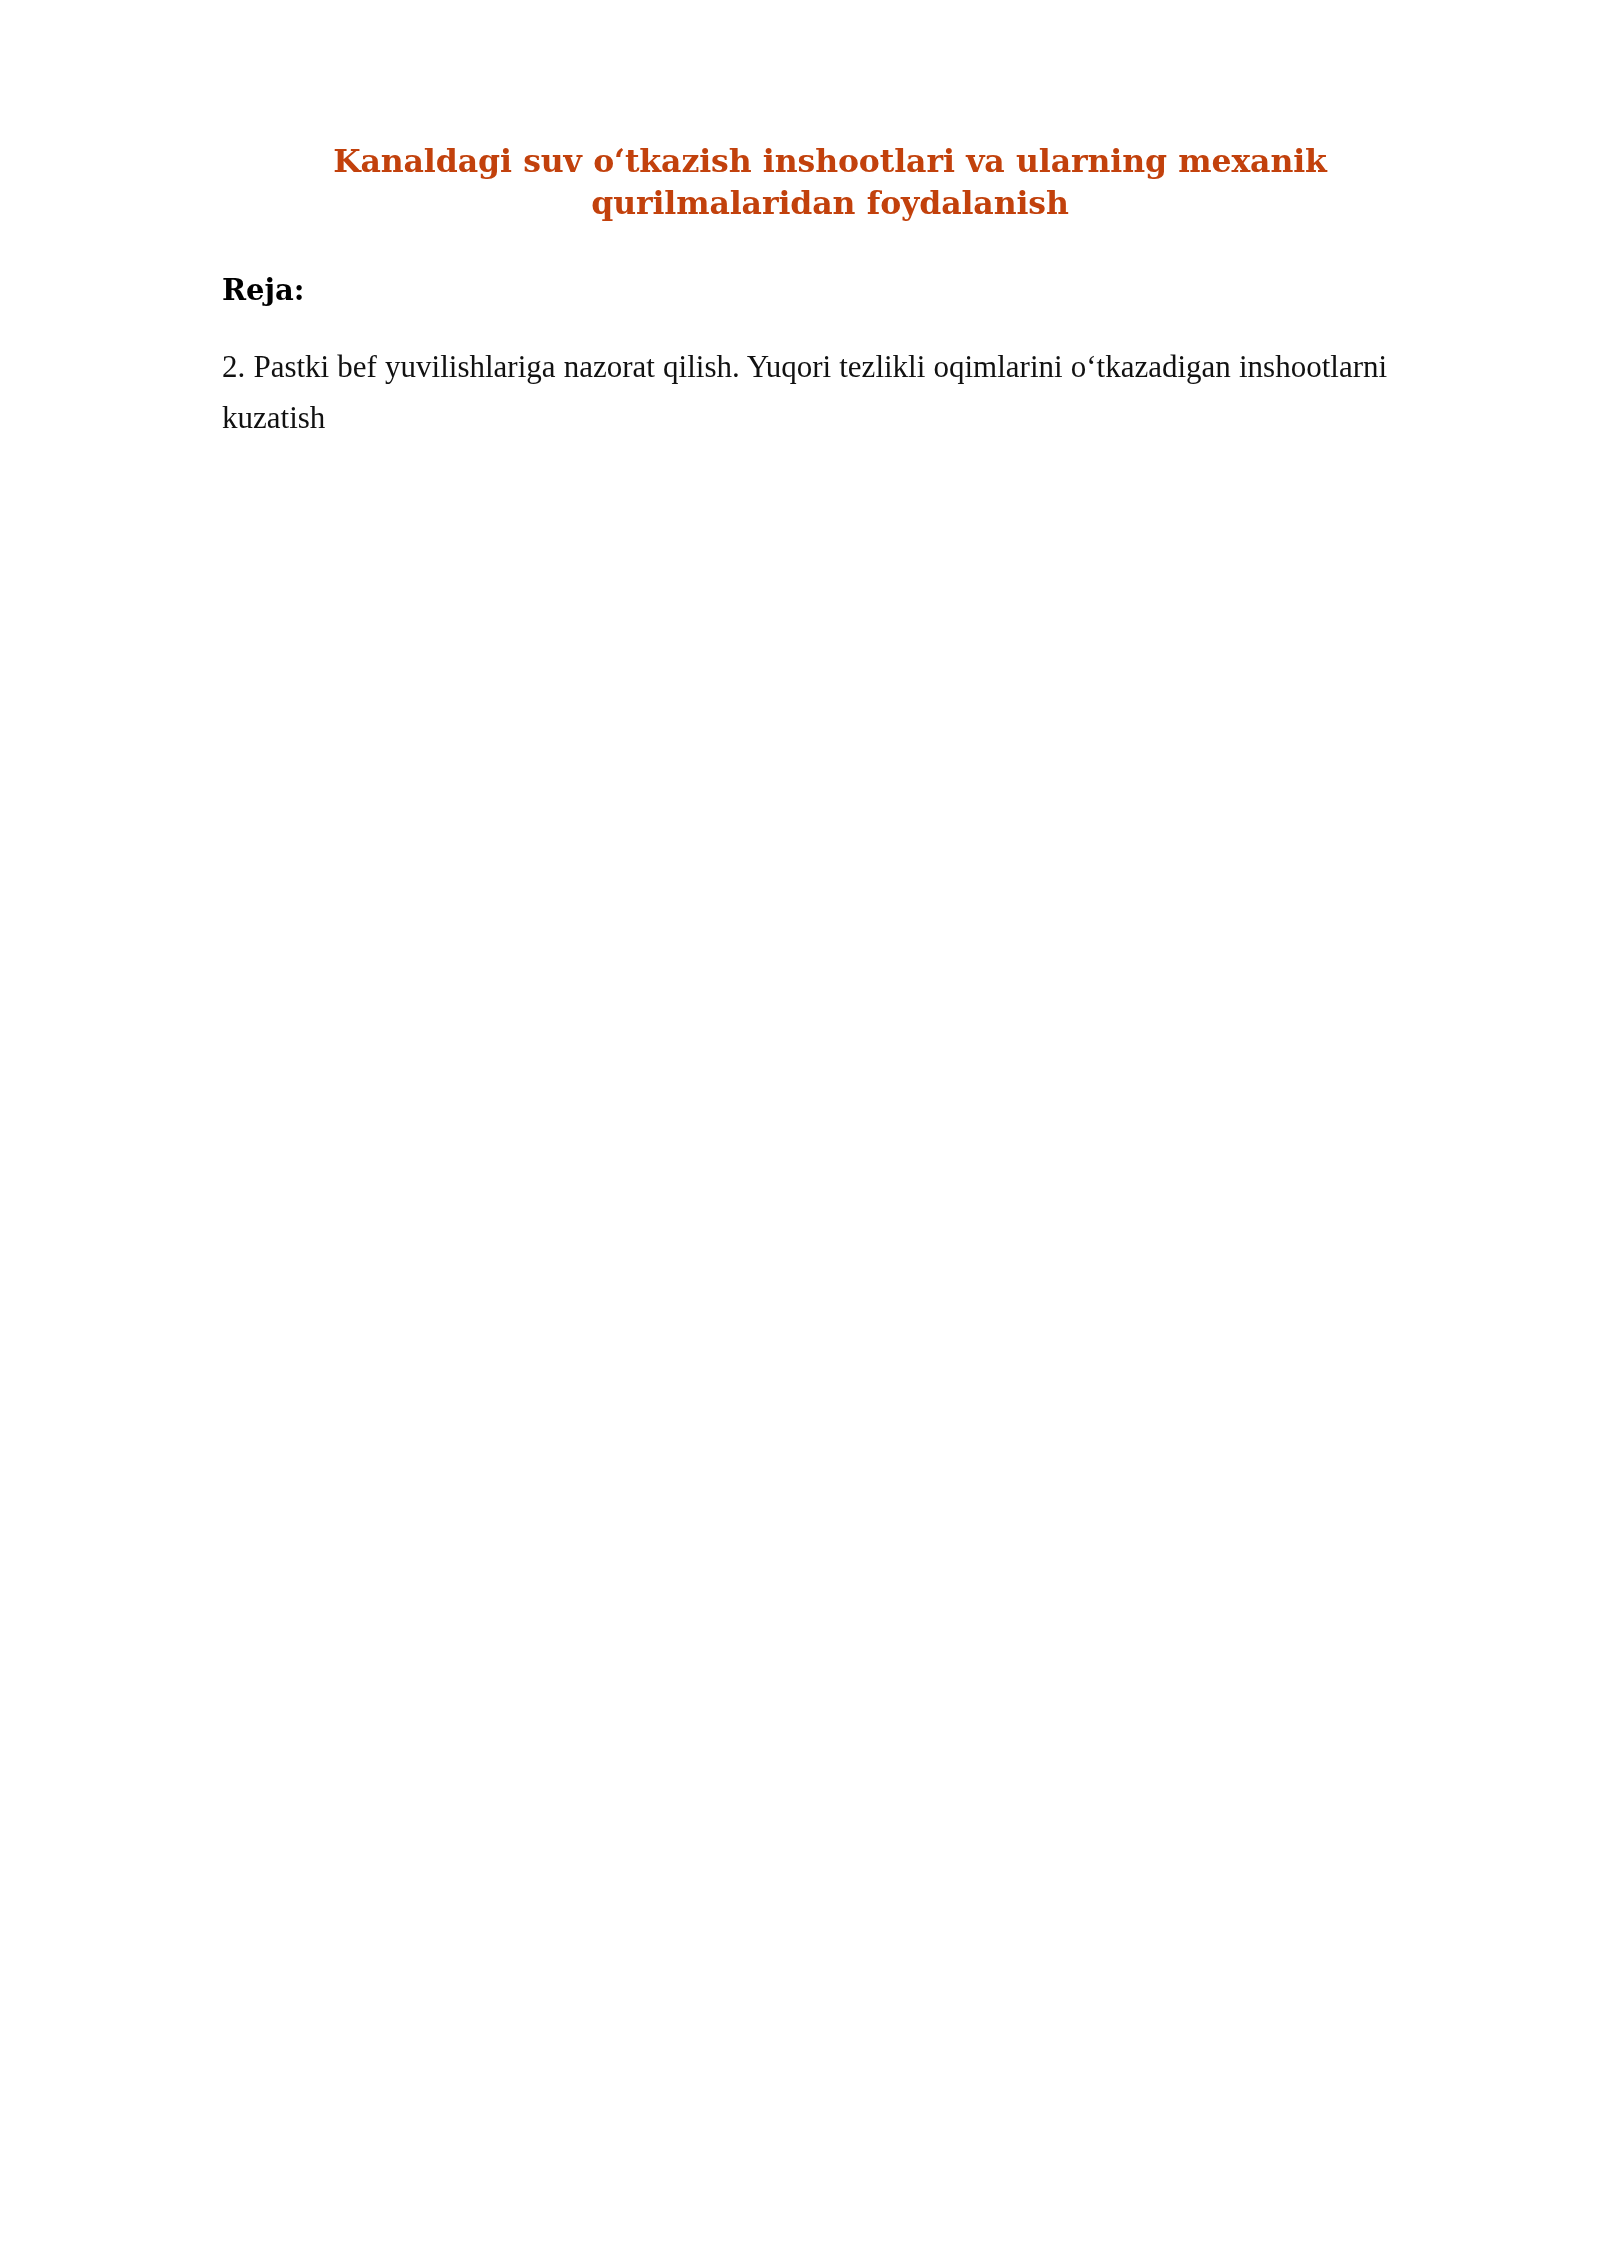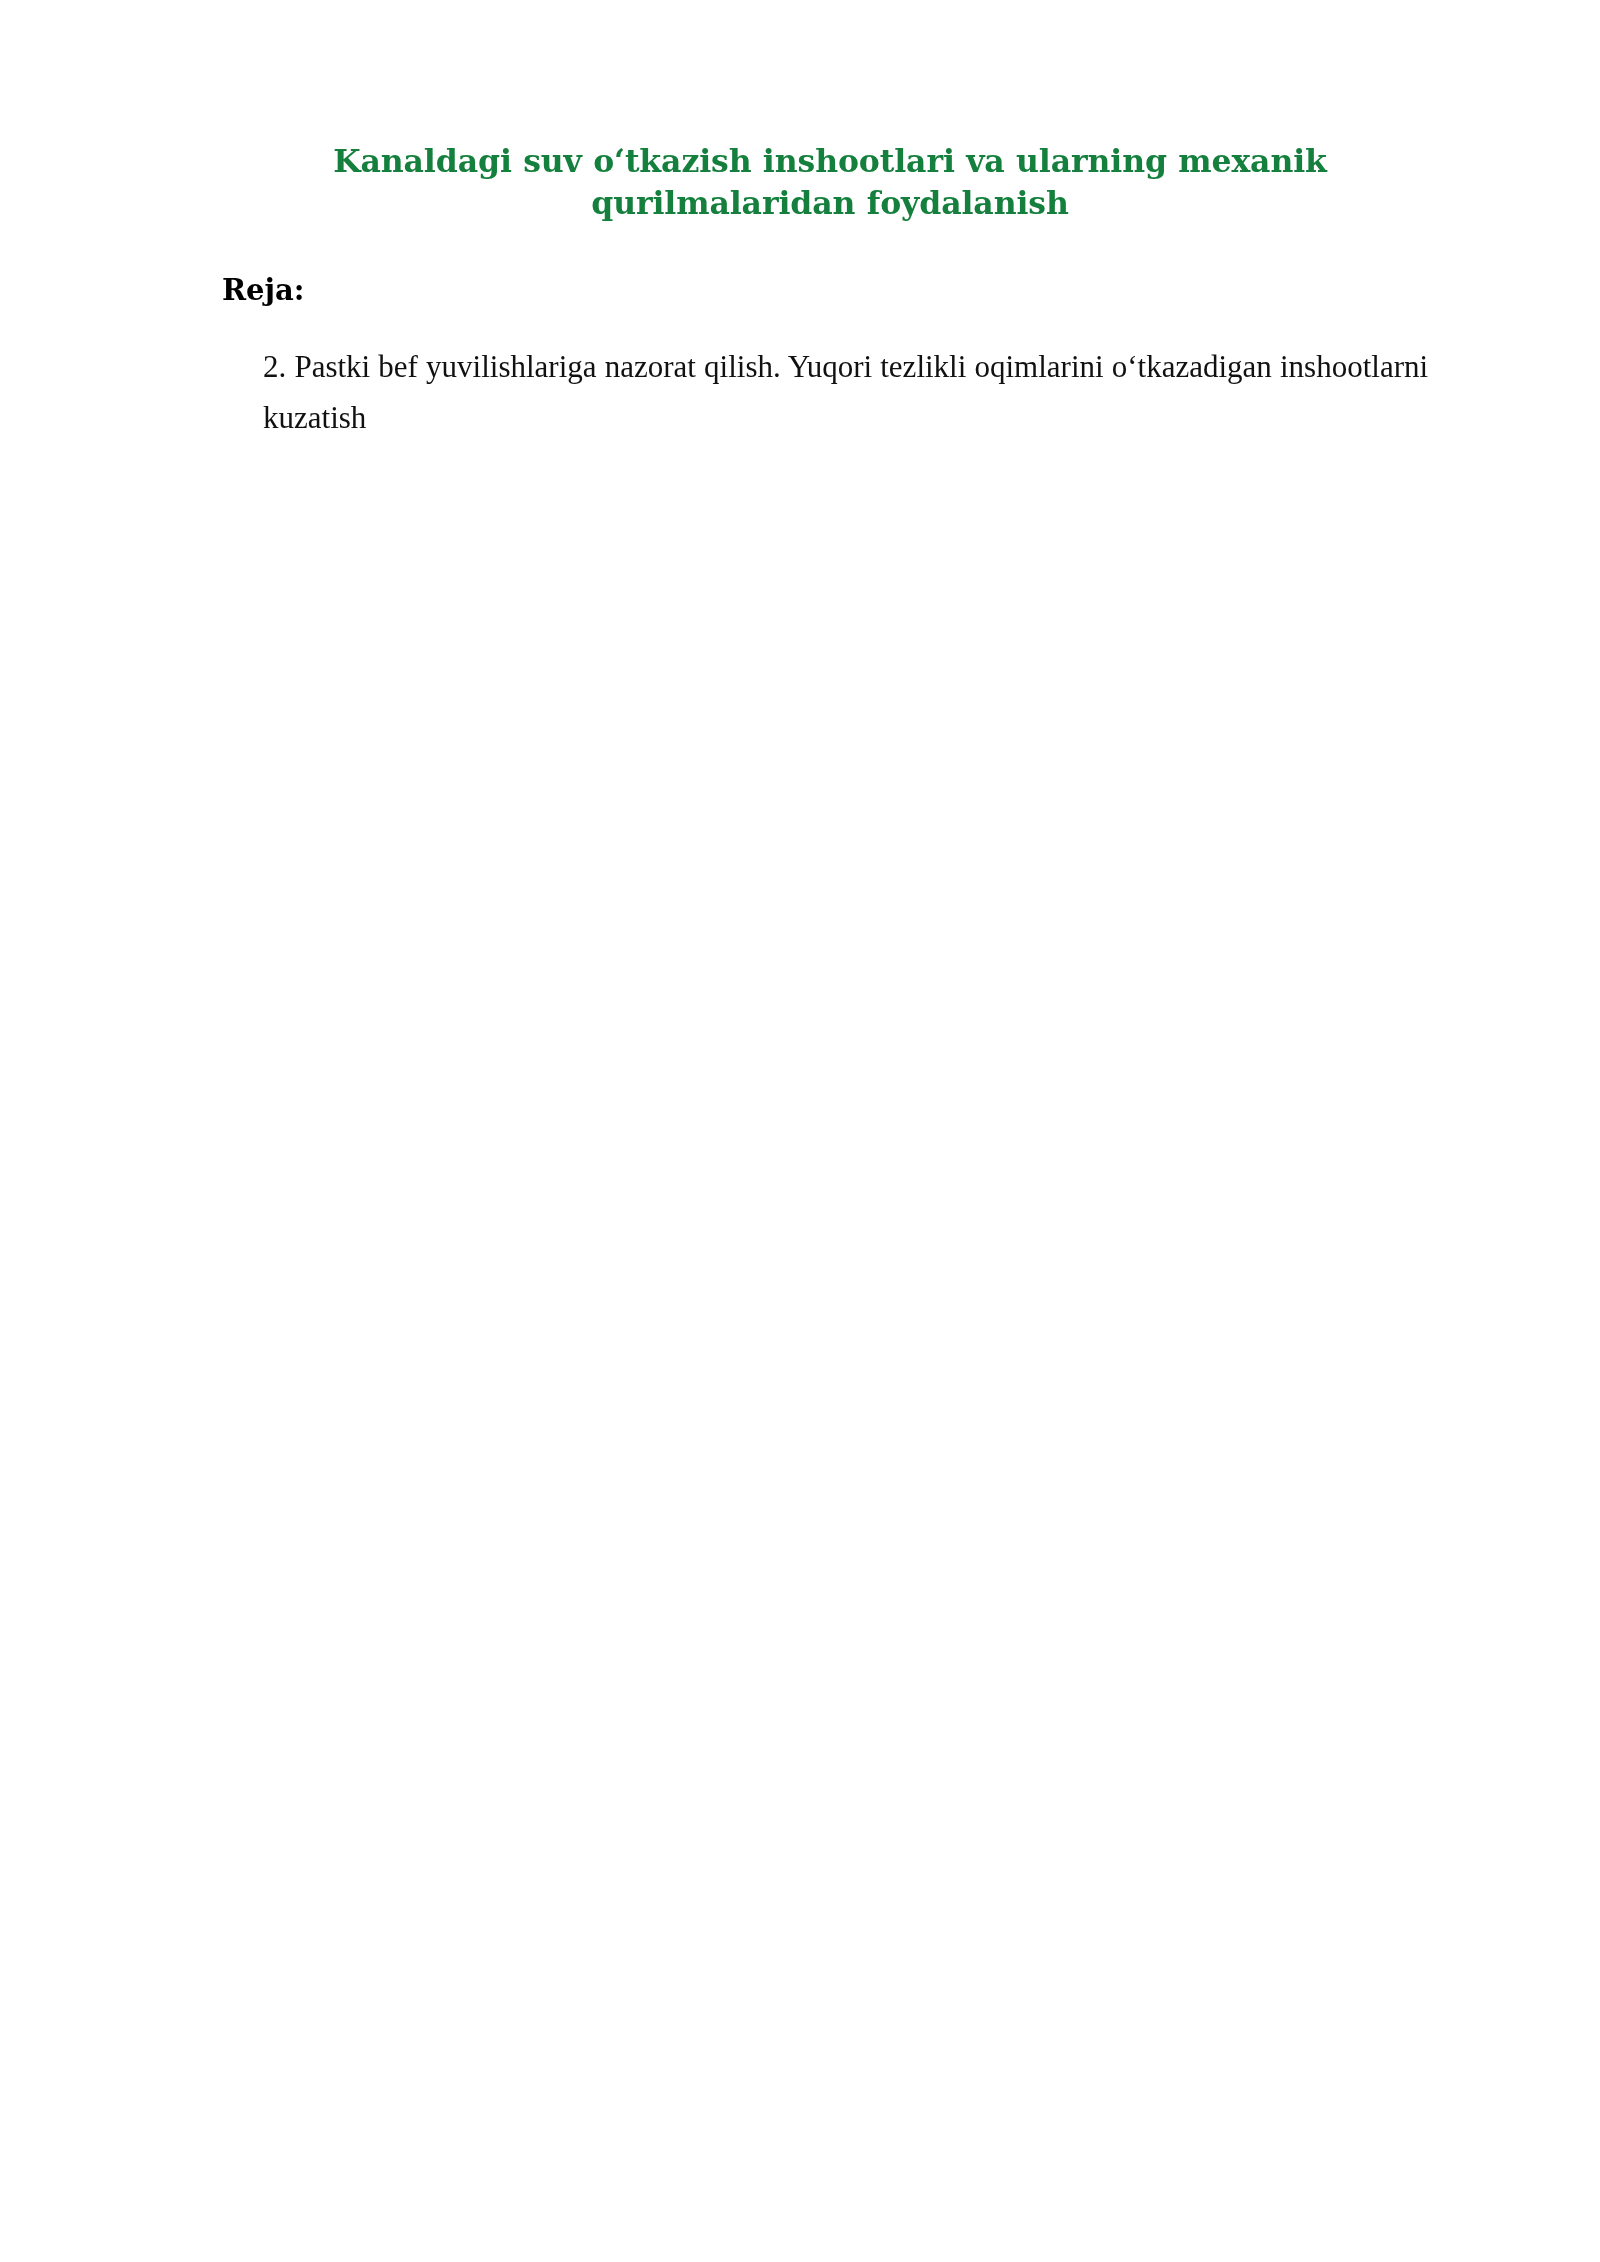--- a/index.html
+++ b/index.html
@@ -32,21 +32,21 @@
   .doc-title {
     font-family: "DejaVu Serif", "Liberation Serif", serif;
     font-weight: bold;
     font-size: 31.5px;
     line-height: 1.34;
     text-align: center;
     margin: 0 0 0 0;
     padding: 0 76px 0 76px;
     letter-spacing: -0.1px;
     word-spacing: 0.5px;
-    color: #15803d;
+    color: #c2410c;
   }
   .reja-heading {
     font-family: "DejaVu Serif", "Liberation Serif", serif;
     font-weight: bold;
     font-size: 29px;
     line-height: 1.3;
     margin: 48px 0 16px 0;
     text-align: left;
     color: #000000;
   }
@@ -54,21 +54,20 @@
     font-family: "Liberation Serif", "DejaVu Serif", serif;
     font-size: 31px;
     line-height: 50.5px;
     text-align: left;
     margin: 26px 0 0 0;
     color: #111111;
     word-spacing: 0.4px;
   }
   .body-par.second {
     margin-top: 32px;
-    margin-left: 41px;
   }
   .num-bold {
     font-family: "DejaVu Serif", "Liberation Serif", serif;
     font-weight: bold;
     font-size: 29px;
   }
   .par-text {
     font-family: "Liberation Serif", "DejaVu Serif", serif;
   }
 </style>

